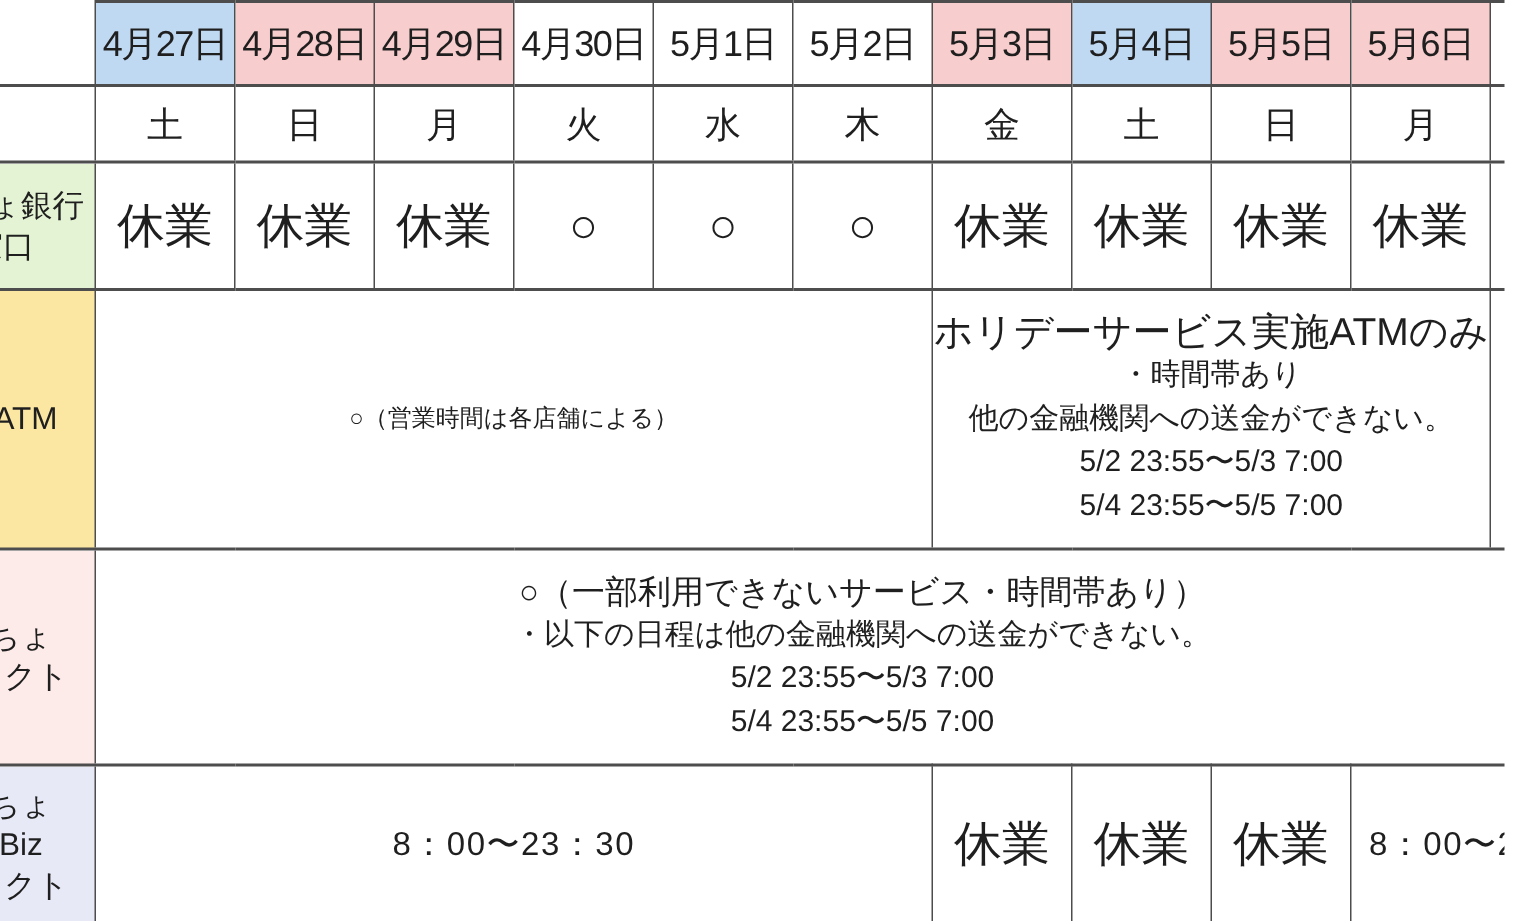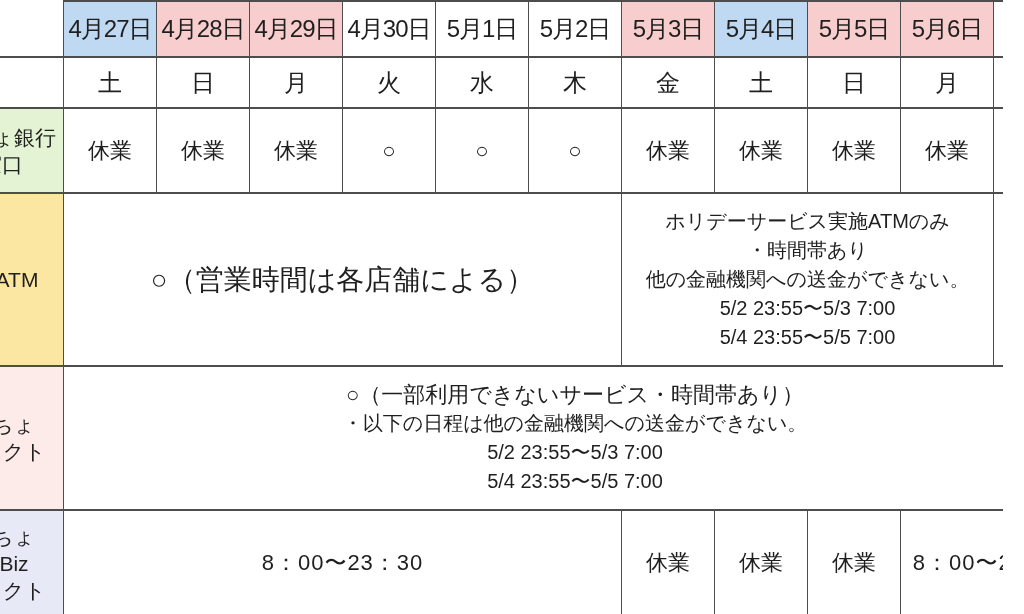--- a/index.html
+++ b/index.html
@@ -55,25 +55,25 @@
   td.lbl-window { background: var(--window_label_bg); }
   td.lbl-atm    { background: var(--atm_label_bg); }
   td.lbl-direct { background: var(--direct_label_bg); }
   td.lbl-biz    { background: var(--biz_label_bg); }
 
   
   td.lbl-atm .ln            { padding-left: 50px; }
   td.lbl-window .ln.l2      { padding-left: 20px; }
   td.lbl-biz .ln.l2         { padding-left: 44px; }
 
-  td.status { font-size: 22px; }
-  td.wide-open { font-size: 28px; }
+  td.status { font-size: 32px; }
+  td.wide-open { font-size: 16px; }
 
   td.note { font-size: 20px; line-height: 29px; }
-  td.note .ln.l1 { font-size: 20px; }
+  td.note .ln.l1 { font-size: 26px; }
   td.note-direct .ln.l1 { font-size: 22px; }
 
   td.hours { font-size: 22px; letter-spacing: 1px; }
 </style>
 </head>
 <body>
 
 <div id="stage">
   <table class="schedule">
     <colgroup>

